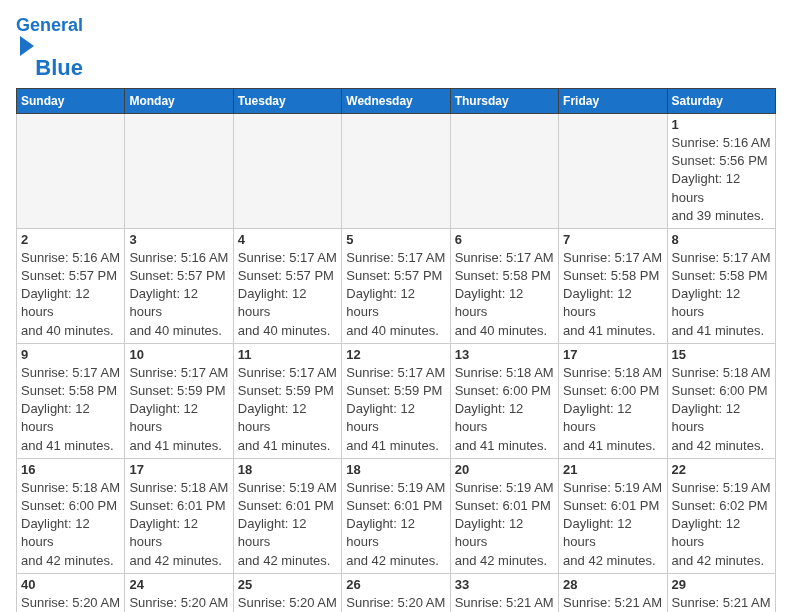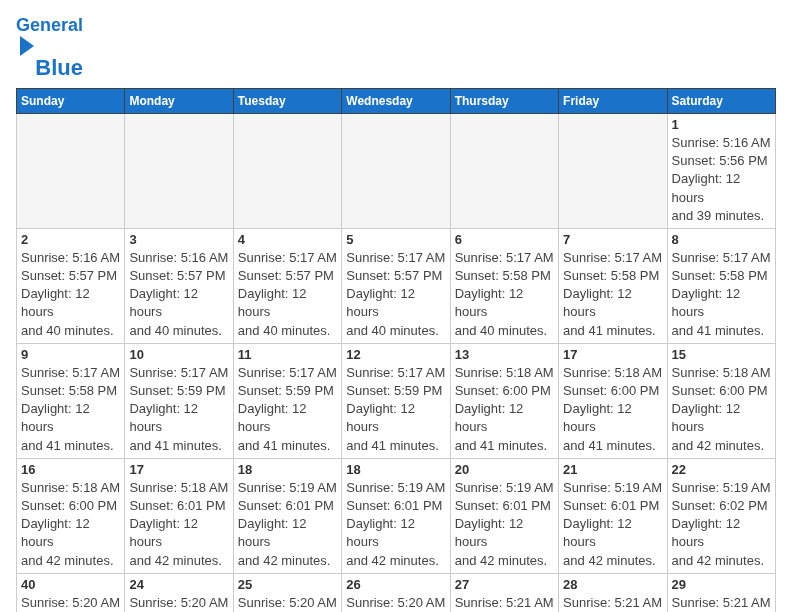--- a/index.html
+++ b/index.html
@@ -318,21 +318,21 @@
 and 42 minutes.</div>
         </td>
         <td>
           <span class="day-number">26</span>
           <div class="day-info" style="white-space: pre-line;">Sunrise: 5:20 AM
 Sunset: 6:02 PM
 Daylight: 12 hours
 and 42 minutes.</div>
         </td>
         <td>
-          <span class="day-number">27</span>
+          <span class="day-number">33</span>
           <div class="day-info" style="white-space: pre-line;">Sunrise: 5:21 AM
 Sunset: 6:03 PM
 Daylight: 12 hours
 and 42 minutes.</div>
         </td>
         <td>
           <span class="day-number">28</span>
           <div class="day-info" style="white-space: pre-line;">Sunrise: 5:21 AM
 Sunset: 6:03 PM
 Daylight: 12 hours

